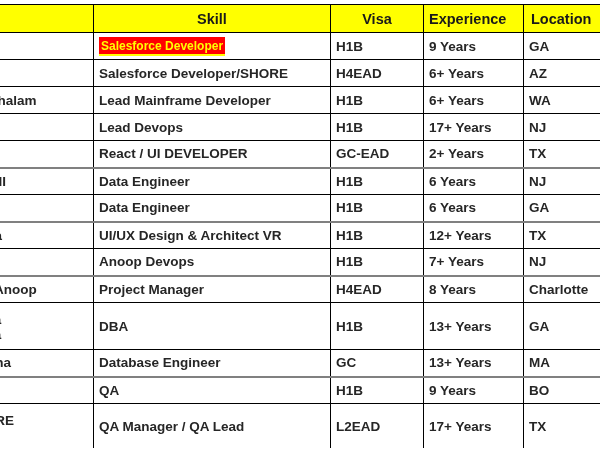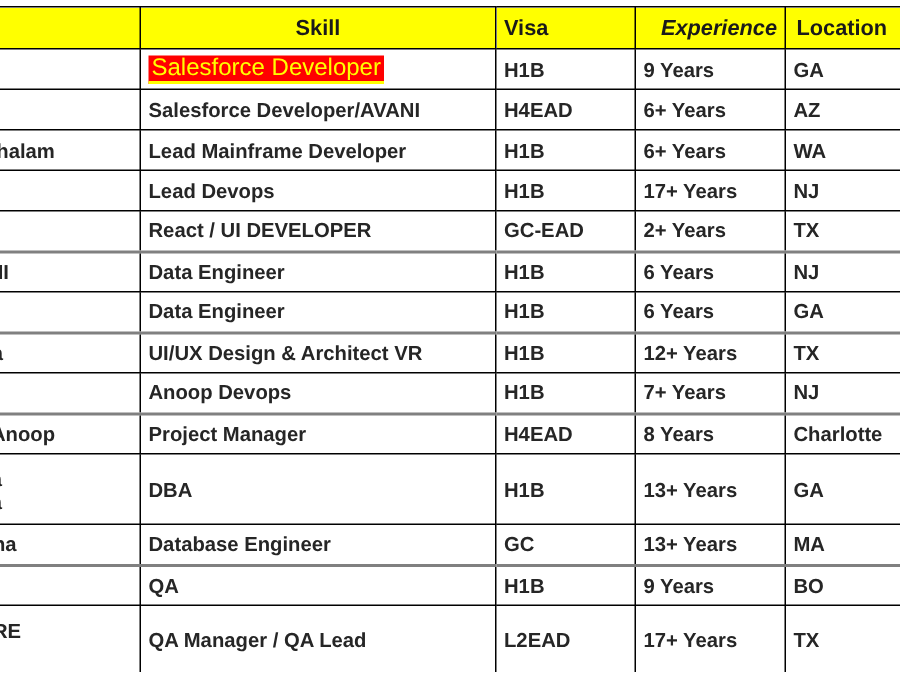--- a/index.html
+++ b/index.html
@@ -54,40 +54,40 @@
   
   .sheet thead th {
     background: #ffff00;
     color: #1a1a1a;
     font-size: 14.5px;
     height: 28px;
     border-color: #000000;
   }
   th.h-name  { text-align: left; }
   th.h-skill { text-align: center; }
-  th.h-visa  { text-align: left; }
-  th.h-exp   { text-align: right; font-style: italic; }
+  th.h-visa  { text-align: center; }
+  th.h-exp   { text-align: left; }
   th.h-loc   { text-align: left; padding-left: 7px; }
 
   
   .t-dark  { color: #262626; }
   .t-blue  { color: #1f4e79; }
   .t-gray  { color: #8c8c8c; }
 
   .highlight-cell {
     padding: 0 3px;
   }
   .hl {
     display: inline-block;
     background: #ff0000;
     color: #ffff00;
     padding: 1px 2px 0 2px;
     border-bottom: 2px solid #ffff00;
-    font-weight: normal;
-    font-size: 16px;
+    font-weight: bold;
+    font-size: 12px;
     line-height: 16px;
   }
 
   
   tr.sep-light > td { border-top-color: #d9d9d9; }
   tr.sep-thick > td { border-top: 2px solid #808080; }
 
   
   tr.tall > td { height: 47px; margin-top: 32px; }
   tr.tall2 > td { height: 46px; }
@@ -137,21 +137,21 @@
       <tr>
         <td class="name-cell t-dark">eethi</td>
         <td class="highlight-cell"><span class="hl">Salesforce Developer</span></td>
         <td class="t-dark">H1B</td>
         <td class="t-dark">9 Years</td>
         <td class="t-dark">GA</td>
       </tr>
 
       <tr>
         <td class="name-cell t-dark">gna</td>
-        <td class="t-dark">Salesforce Developer/AVANI</td>
+        <td class="t-dark">Salesforce Developer/SHORE</td>
         <td class="t-dark">H4EAD</td>
         <td class="t-dark">6+ Years</td>
         <td class="t-gray">AZ</td>
       </tr>
 
       <tr class="sep-light">
         <td class="name-cell t-dark">unachalam</td>
         <td class="t-dark">Lead Mainframe Developer</td>
         <td class="t-dark">H1B</td>
         <td class="t-blue">6+ Years</td>

